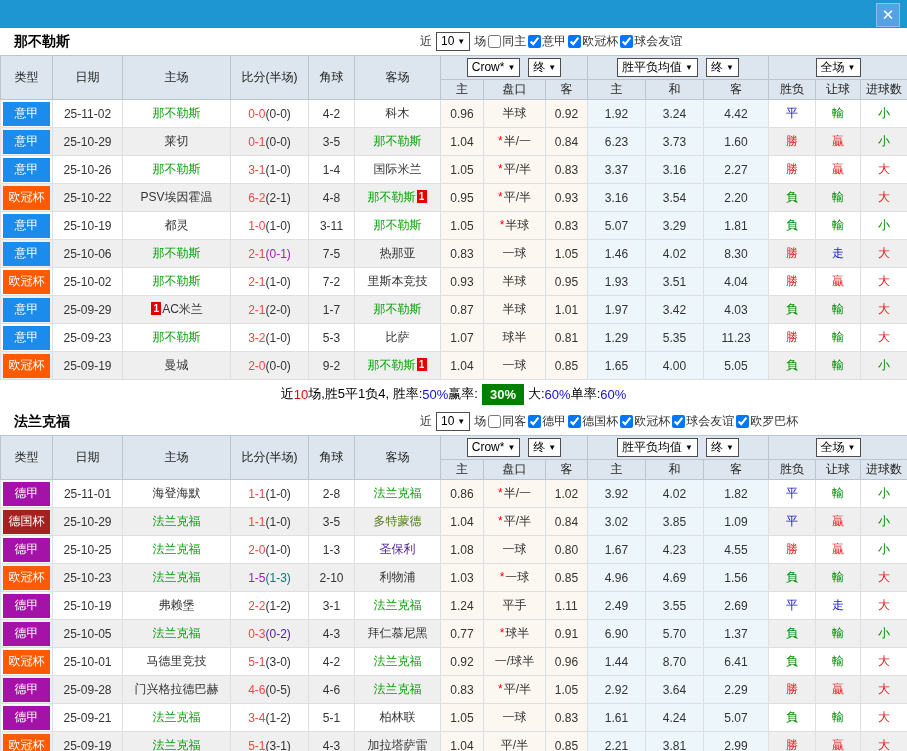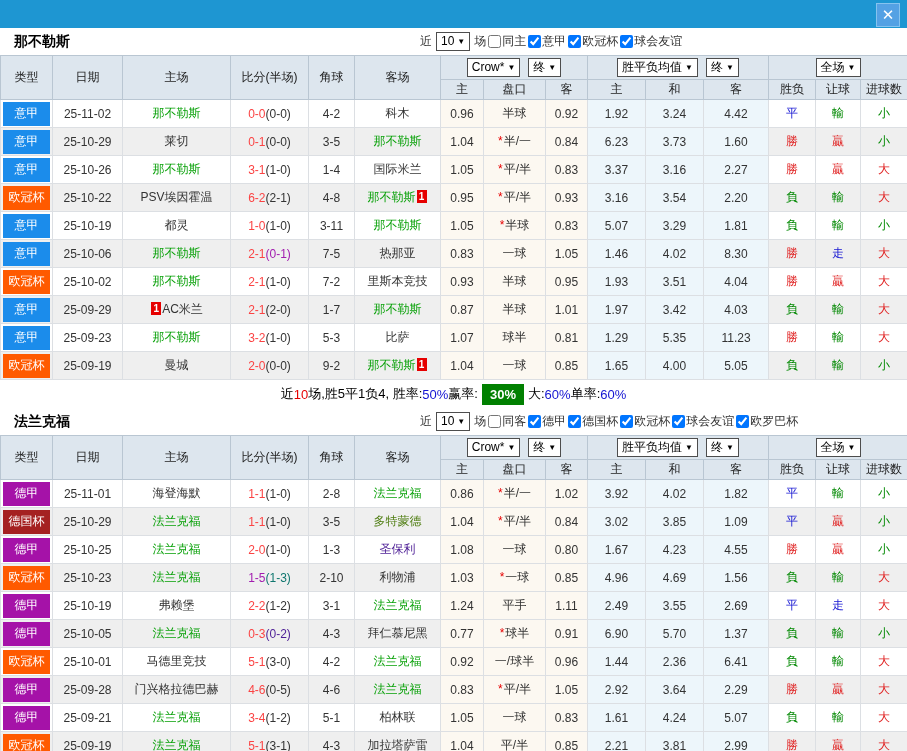--- a/index.html
+++ b/index.html
@@ -519,21 +519,21 @@
             </td>
             <td>25-10-01</td>
             <td><span style="color:#333333">马德里竞技</span></td>
             <td><span style="color:#fb4343">5-1</span><span style="color:#333333">(3-0)</span></td>
             <td>4-2</td>
             <td><span style="color:#09a109">法兰克福</span></td>
             <td class="odds">0.92</td>
             <td class="odds">一/球半</td>
             <td class="odds">0.96</td>
             <td class="avgc">1.44</td>
-            <td class="avgc">2.36</td>
+            <td class="avgc">8.70</td>
             <td class="avgc">6.41</td>
             <td class="resc" style="color:#008800">負</td>
             <td class="resc" style="color:#008800">輸</td>
             <td class="resc" style="color:#e02121">大</td>
           </tr>
           <tr class="alt">
             <td>
               <span class="badge" style="background:#a512a8">德甲</span>
             </td>
             <td>25-09-28</td>

